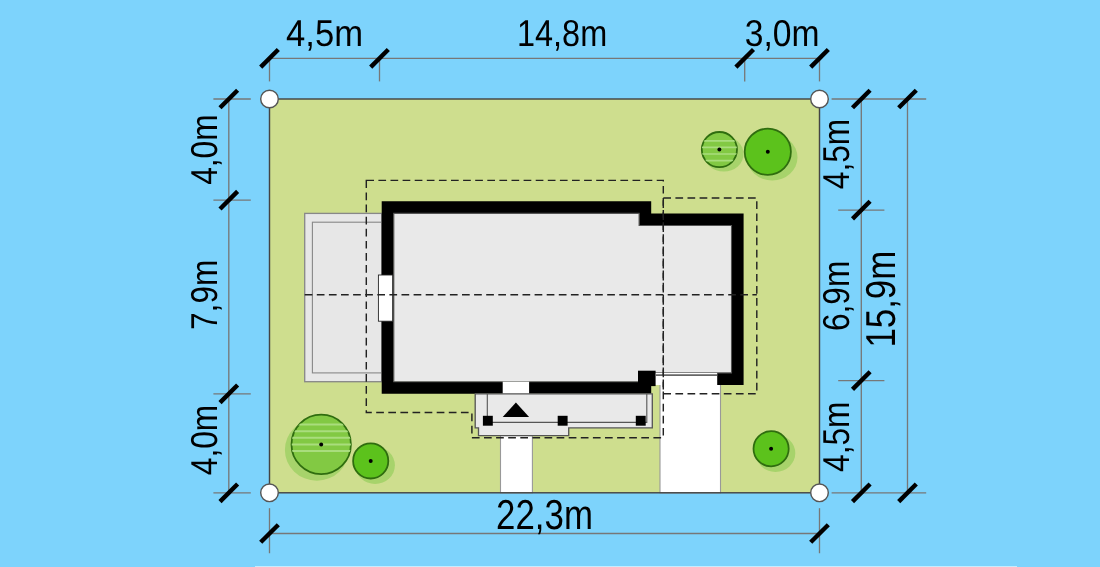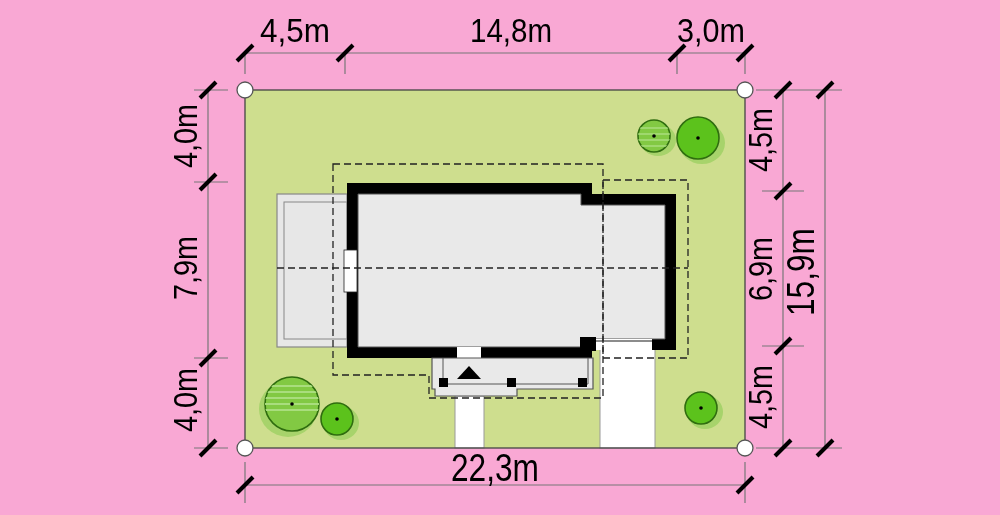--- a/index.html
+++ b/index.html
@@ -7,21 +7,21 @@
     --tree-bright:#5cc21c;
     --tree-light:#82c943;
     --tree-halo:#a7d36b;
     --tree-outline:#2f6d0f;
     --interior:#e9e9e9;
     --terrace:#e7e7e7;
     --dimgray:#777;
     --edge:#555;
   }
   html,body{margin:0;padding:0;background:#fff;}
-  .stage{position:relative;width:1000px;height:515px;background:#f9a8d4;overflow:hidden;
+  .stage{position:relative;width:1000px;height:515px;background:#7dd3fc;overflow:hidden;
          font-family:"Liberation Sans", sans-serif;}
   svg{position:absolute;left:0;top:0;}
   text{font-family:"Liberation Sans", sans-serif;fill:#000;}
   .dim-label{font-size:34px;}
   .dim-label-big{font-size:38px;}
   .thin{stroke:var(--dimgray);stroke-width:1.2;}
   .tick{stroke:#000;stroke-width:4;}
   .dash{stroke:#222;stroke-width:1.3;fill:none;stroke-dasharray:7 4;}
 </style>
 </head>

